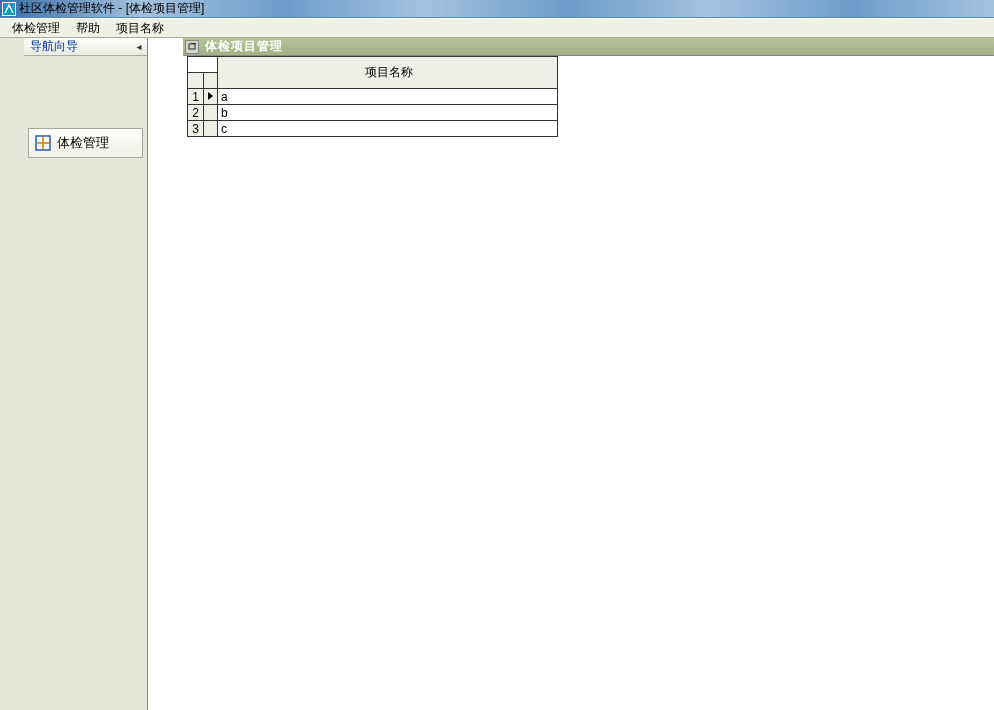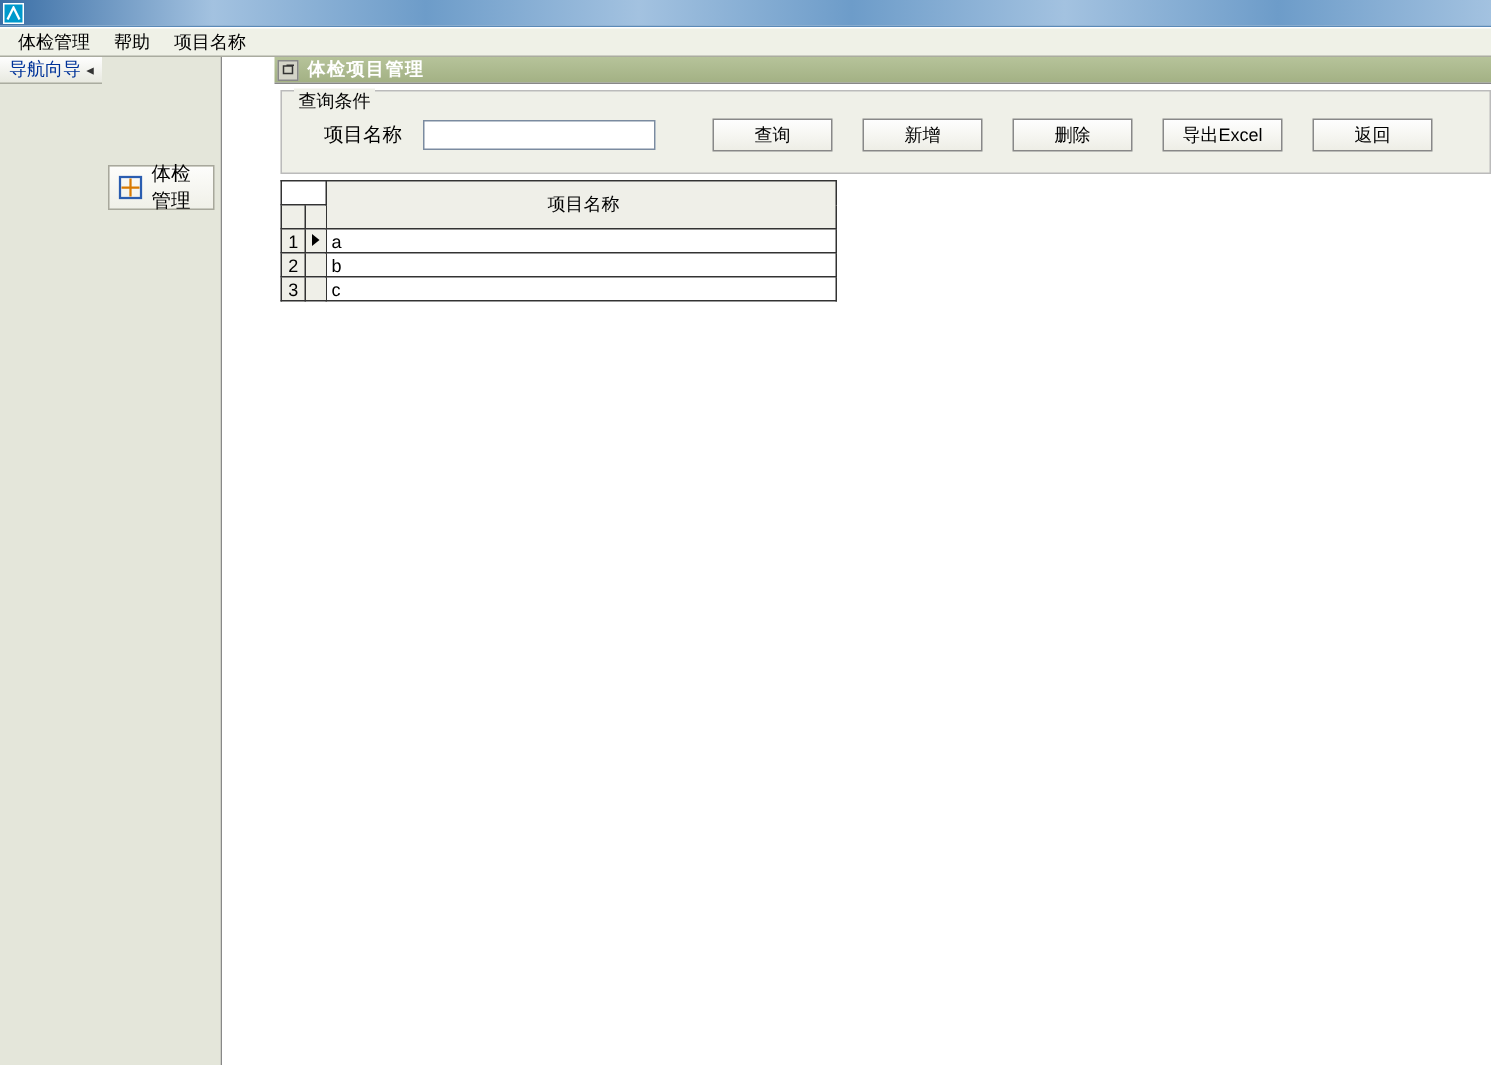--- a/index.html
+++ b/index.html
@@ -34,21 +34,22 @@
     }
     .menu-item { padding: 2px 8px; cursor: default; }
     
     .workspace { display: flex; height: calc(100vh - 38px); }
     
     .sidebar {
       width: 148px;
       background: #e4e6da;
       border-right: 1px solid #888;
       display: flex;
-      flex-direction: row;
+      flex-direction: column;
+      padding-left: 24px;
     }
     .sidebar-header {
       background: linear-gradient(to bottom, #fefefe, #e8e9e0);
       border-bottom: 1px solid #aaaca0;
       height: 18px;
       display: flex;
       align-items: center;
       justify-content: space-between;
       padding: 0 2px 0 6px;
       color: #003399;
@@ -157,20 +158,21 @@
   </style>
 </head>
 <body>
 
 <div class="titlebar">
   <span class="titlebar-icon">
     <svg width="10" height="10" viewBox="0 0 10 10">
         <path d="M1 9 L5 1 L9 9" stroke="#fff" fill="none" stroke-width="1.5"></path>
       </svg>
   </span>
+  <span class="titlebar-text">社区体检管理软件 - [体检项目管理]</span>
 </div>
 
 <div class="menubar">
   <span class="menu-item">体检管理</span>
   <span class="menu-item">帮助</span>
   <span class="menu-item">项目名称</span>
 </div>
 
 <div class="workspace">
   <div class="sidebar">
@@ -195,33 +197,20 @@
     <div class="content-titlebar">
       <span class="ctb-btn">
         <svg width="9" height="9" viewBox="0 0 9 9">
             <rect x="1" y="2" width="6" height="5" fill="none" stroke="#333"></rect>
             <rect x="3" y="1" width="5" height="1" fill="#333"></rect>
           </svg>
       </span>
       <span class="ctb-title">体检项目管理</span>
     </div>
 
-    <div class="query-panel">
-      <span class="query-panel-title">查询条件</span>
-      <div class="query-row">
-        <span class="field-label">项目名称</span>
-        <input type="text" class="text-input" value="" style="">
-        <span style="width:10px"></span>
-        <button class="action-btn">查询</button>
-        <button class="action-btn">新增</button>
-        <button class="action-btn">删除</button>
-        <button class="action-btn">导出Excel</button>
-        <button class="action-btn">返回</button>
-      </div>
-    </div>
 
     <div class="grid-area">
       <table class="data-grid">
         <thead>
           <tr>
             <td class="top-gap" colspan="2"></td>
             <th class="col-name" rowspan="2">项目名称</th>
           </tr>
           <tr>
             <th class="col-rownum"></th>

